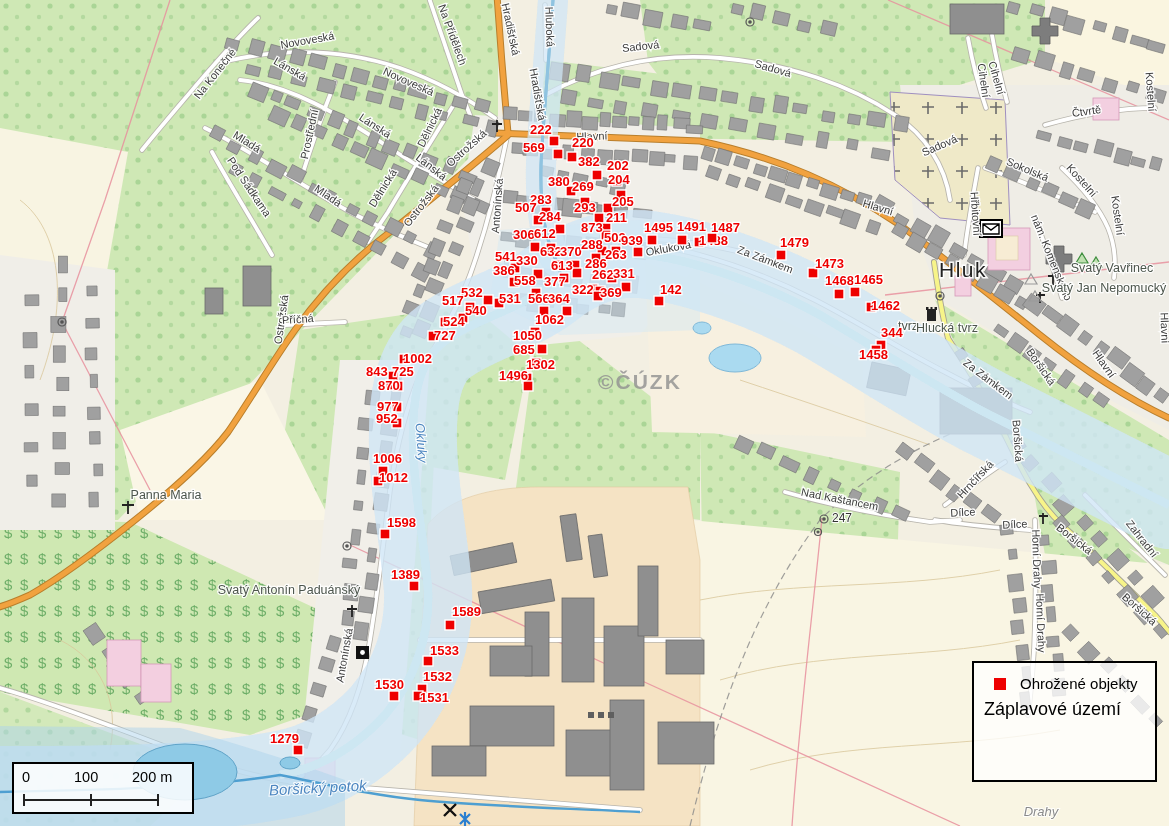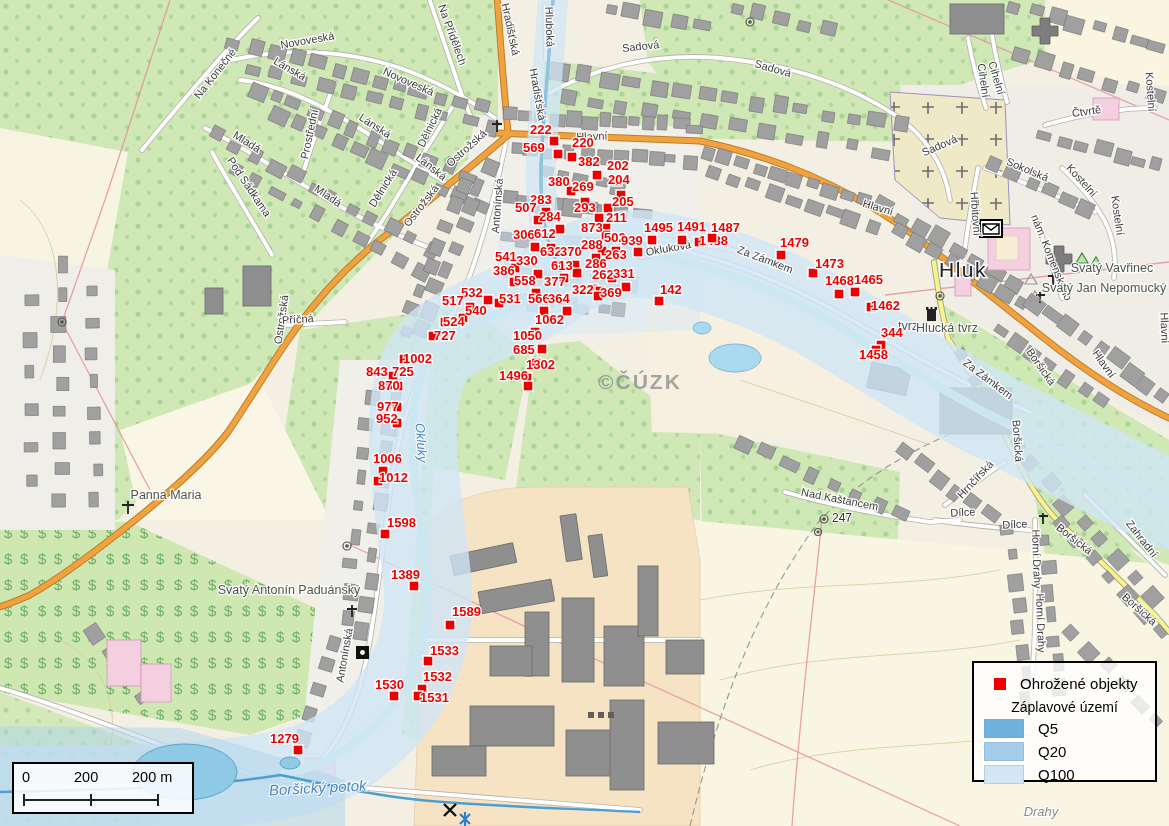--- a/index.html
+++ b/index.html
@@ -14,24 +14,24 @@
   .poi {font-size:12.5px;fill:#4c554c;paint-order:stroke;stroke:rgba(255,255,255,.9);stroke-width:2.4px;}
   .locality{font-size:13px;font-style:italic;fill:#8a8a8a;paint-order:stroke;stroke:rgba(255,255,255,.85);stroke-width:2px;}
   .elev{font-size:12px;fill:#333;paint-order:stroke;stroke:rgba(255,255,255,.9);stroke-width:2px;}
   .riv {font-size:13px;font-style:italic;fill:#4c86c0;paint-order:stroke;stroke:rgba(255,255,255,.85);stroke-width:2.2px;}
   .rivbig{font-size:15px;font-style:italic;fill:#4c86c0;paint-order:stroke;stroke:rgba(255,255,255,.85);stroke-width:2.2px;}
   .wm  {font-size:21px;font-weight:bold;fill:#909090;opacity:.8;letter-spacing:2px;}
   .mlbl{font-size:13px;font-weight:bold;fill:#ee0000;paint-order:stroke;stroke:rgba(255,255,255,.95);stroke-width:2.6px;}
 
   
   .legend{position:absolute;left:972px;top:661px;width:185px;height:121px;box-sizing:border-box;
-          background:rgba(255,255,255,.78);border:2px solid #000;padding:8px 10px;color:#000;text-align:center;}
+          background:rgba(255,255,255,.78);border:2px solid #000;padding:8px 10px;color:#000;}
   .legend-row{display:flex;align-items:center;margin:4px 0;font-size:15px;}
   .legend-marker{width:12px;height:12px;background:#ee0000;margin:0 14px 0 10px;flex:0 0 auto;}
-  .legend-title{font-size:14px;margin:7px 0 2px;}
+  .legend-title{font-size:18px;margin:7px 0 2px;}
   .zone-swatch{width:38px;height:17px;margin:0 14px 0 0;flex:0 0 auto;border:1px solid rgba(120,160,190,.35);}
 
   
   .scalebar{position:absolute;left:12px;top:762px;width:182px;height:52px;box-sizing:border-box;
             background:rgba(255,255,255,.85);border:2px solid #000;}
   .sb-label{position:absolute;top:5px;font-size:14.5px;color:#000;}
   .sb-0{left:8px;} .sb-100{left:60px;} .sb-200{left:118px;text-align:center;}
   .sb-svg{position:absolute;left:0;top:0;}
 </style>
 </head>
@@ -892,39 +892,25 @@
         <text class="mlbl" x="270" y="743">1279</text>
       </g>
 </svg>
 
 <div class="legend">
   <div class="legend-row">
     <span class="legend-marker"></span>
     <span>Ohrožené objekty</span>
   </div>
   <div class="legend-title">Záplavové území</div>
-  <div id="legend-zones">
-        <div class="legend-row">
-          <span class="zone-swatch" style="background: rgb(111, 177, 222);"></span>
-          <span>Q5</span>
-        </div>
-        <div class="legend-row">
-          <span class="zone-swatch" style="background: rgb(166, 205, 233);"></span>
-          <span>Q20</span>
-        </div>
-        <div class="legend-row">
-          <span class="zone-swatch" style="background: rgb(210, 230, 244);"></span>
-          <span>Q100</span>
-        </div>
-      </div>
 </div>
 
 <div class="scalebar">
   <span class="sb-label sb-0">0</span>
-  <span class="sb-label sb-100">200</span>
+  <span class="sb-label sb-100">100</span>
   <span class="sb-label sb-200">200 m</span>
   <svg class="sb-svg" width="178" height="48">
     <g stroke="#222" stroke-width="2" fill="none">
       <line x1="10" y1="36" x2="144" y2="36"></line>
       <line x1="10" y1="30" x2="10" y2="42"></line>
       <line x1="77" y1="30" x2="77" y2="42"></line>
       <line x1="144" y1="30" x2="144" y2="42"></line>
     </g>
   </svg>
 </div>

